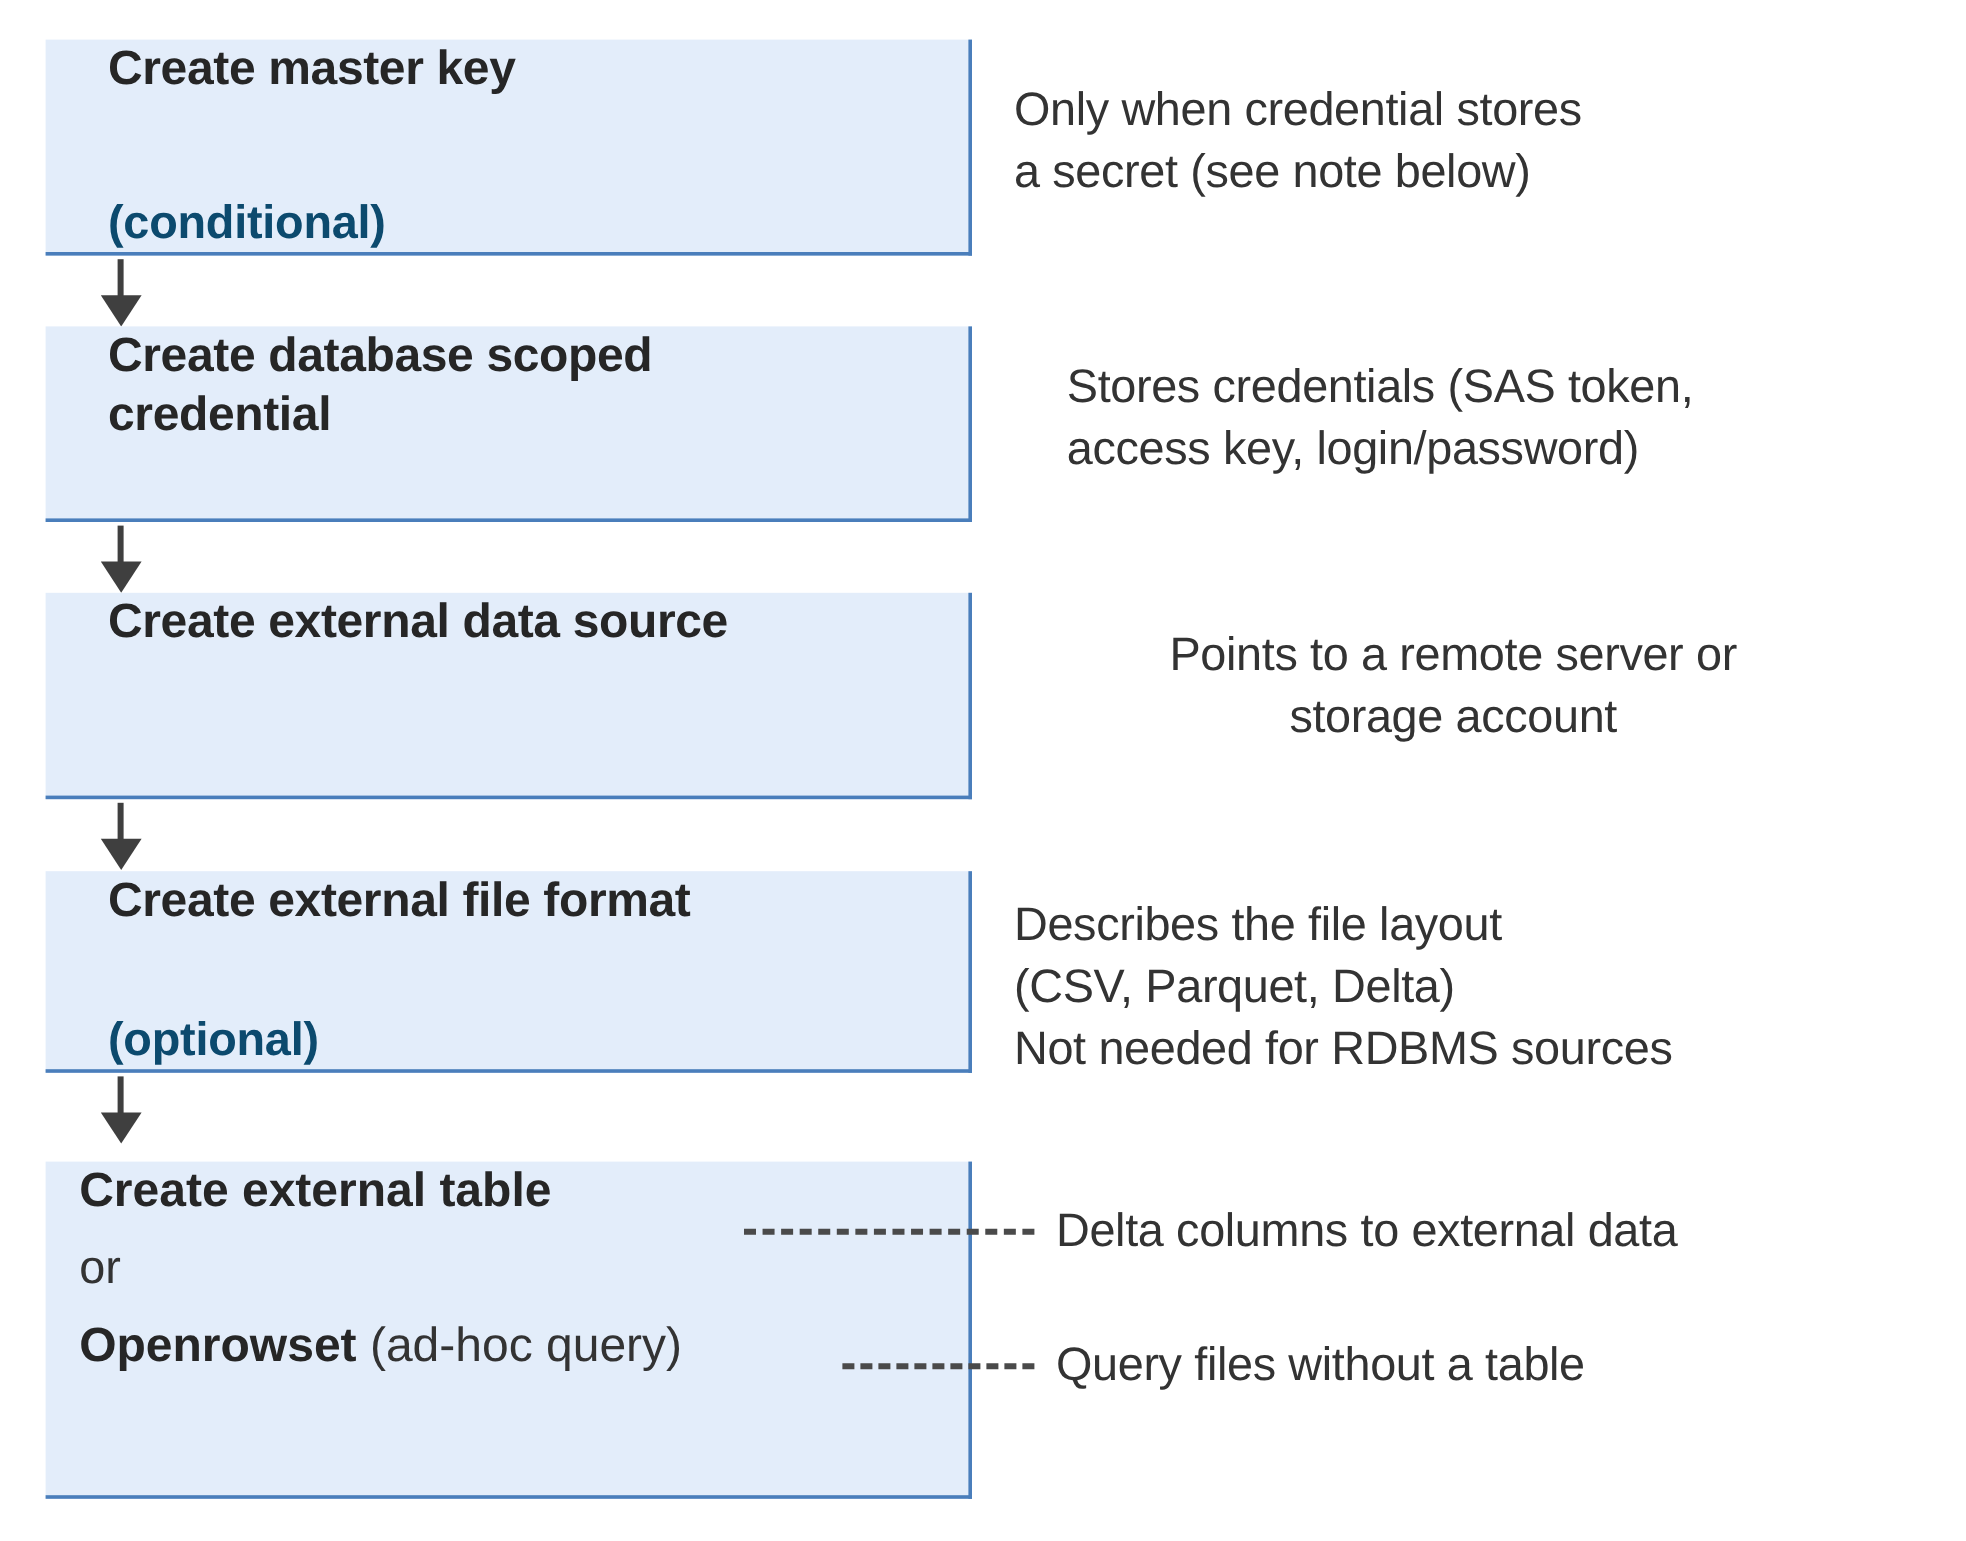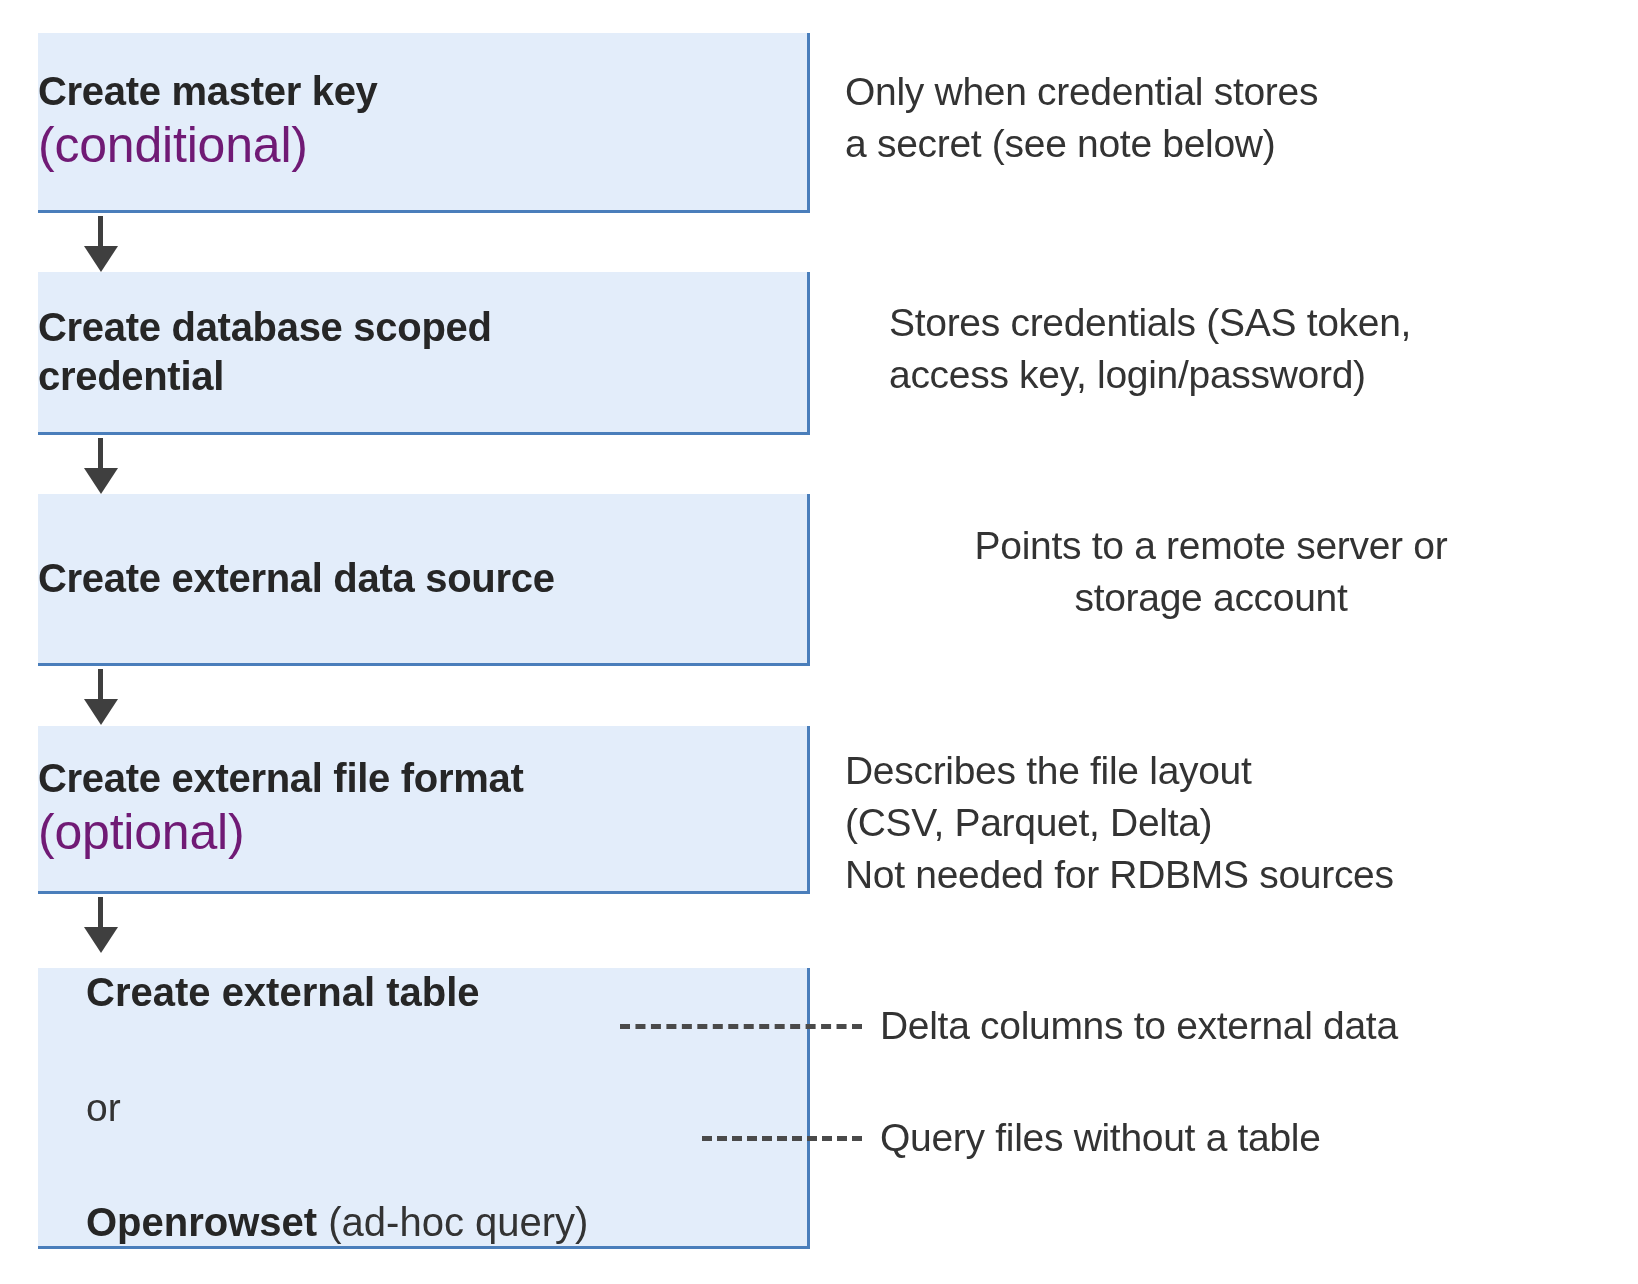--- a/index.html
+++ b/index.html
@@ -27,38 +27,39 @@
   .step-box {
     position: absolute;
     left: 38px;
     width: 772px;
     background: #e3edfa;
     border-right: 3px solid #4a7ebb;
     border-bottom: 3px solid #4a7ebb;
     box-sizing: border-box;
     display: flex;
     flex-direction: column;
-    justify-content: center;
+    justify-content: space-between;
+    padding-left: 52px;
     padding-right: 14px;
   }
 
   .step-title {
     font-weight: bold;
     font-size: 40px;
     line-height: 1.22;
     letter-spacing: -0.3px;
     color: #262626;
     white-space: pre-line;
   }
   .step-sub {
-    font-weight: normal;
-    font-size: 50px;
+    font-weight: bold;
+    font-size: 39px;
     line-height: 1.22;
     letter-spacing: -0.2px;
-    color: #701a75;
+    color: #0c4a6e;
   }
 
   
   .note {
     position: absolute;
     font-size: 39px;
     line-height: 1.33;
     letter-spacing: -0.3px;
     color: #333333;
     white-space: pre-line;
@@ -157,21 +158,21 @@
   </div>
   <div class="note" style="left:845px; top:745px; width:790px;">Describes the file layout
 (CSV, Parquet, Delta)
 Not needed for RDBMS sources</div>
 
   <div class="arrow" style="top:897px; height:56px;">
     <div class="shaft" style="height:32px;"></div>
     <div class="head" style="top:30px;"></div>
   </div>
 
-  <div class="step-box" style="top:968px; height:281px; justify-content:space-between; padding-left:48px;">
+  <div class="step-box" style="top:968px; height:281px; justify-content:flex-start; padding-left:28px;">
     <div class="mix-line" style="margin-bottom:18px;">
       <b>Create external table</b>
     </div>
     <div class="or-line" style="margin-bottom:16px;">or</div>
     <div class="mix-line">
       <b>Openrowset</b><span class="reg"> (ad-hoc query)</span>
     </div>
   </div>
 
   <div class="dashed" style="left:620px; top:1024px; width:242px;"></div>

